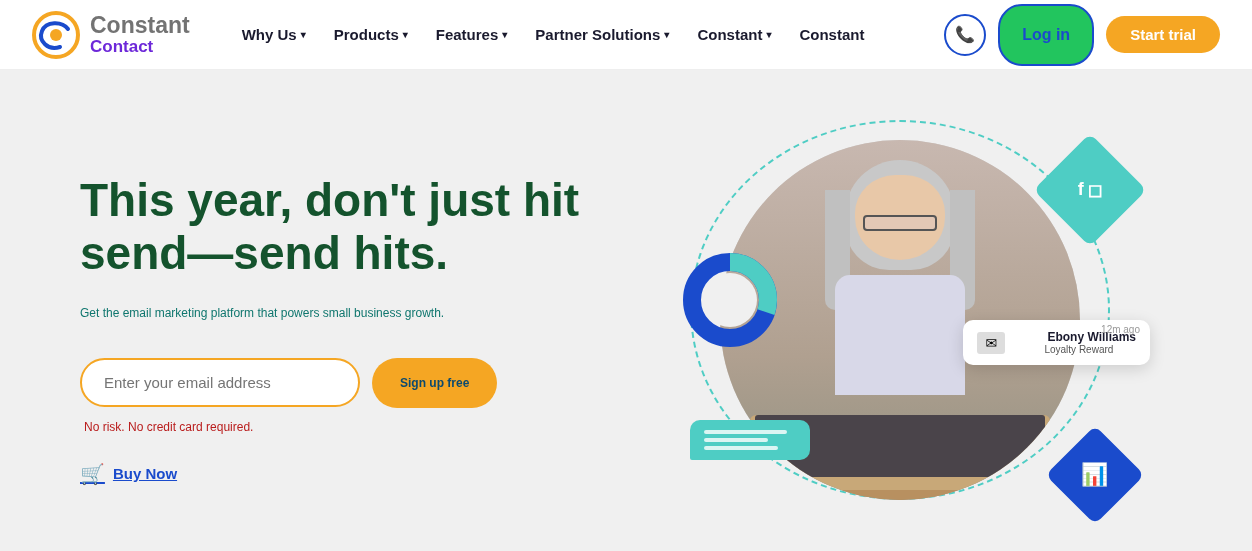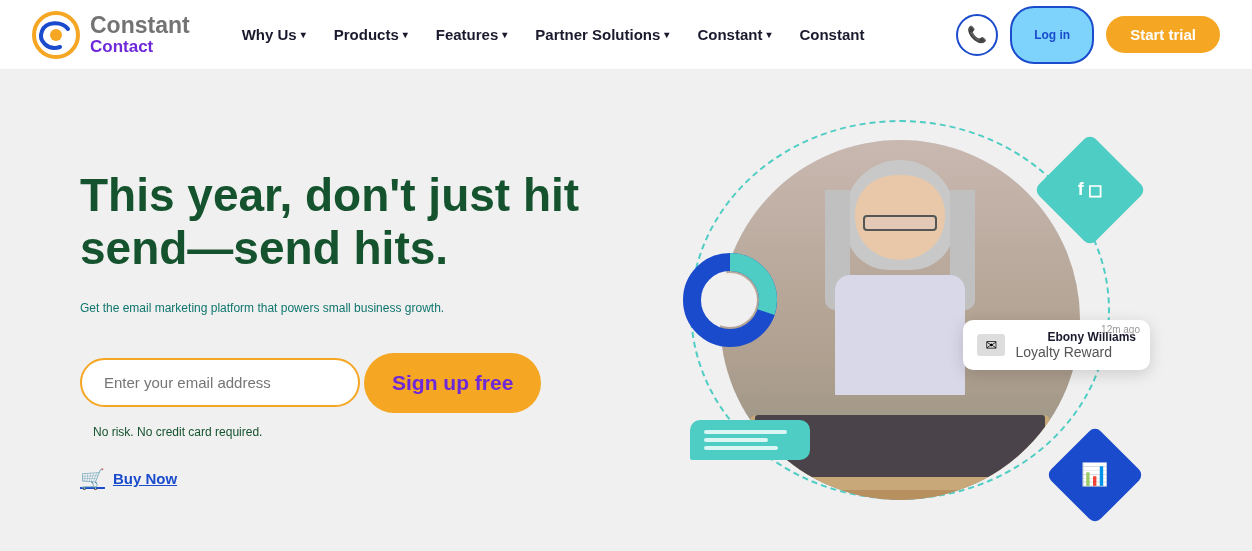--- a/index.html
+++ b/index.html
@@ -81,23 +81,23 @@
       align-items: center;
       justify-content: center;
       cursor: pointer;
       color: #1a4bcc;
       font-size: 16px;
     }
     .login-btn {
       padding: 20px 22px;
       border-radius: 24px;
       border: 2px solid #1a4bcc;
-      background: #7dd3fc;
+      background: #22c55e;
       color: #1a4bcc;
-      font-size: 12px;
+      font-size: 16px;
       font-weight: 600;
       cursor: pointer;
     }
     .trial-btn {
       padding: 10px 24px;
       border-radius: 24px;
       border: none;
       background: #f5a623;
       color: #fff;
       font-size: 15px;
@@ -131,48 +131,48 @@
     .hero-subtitle {
       font-size: 12px;
       color: #0f766e;
       line-height: 1.5;
       margin-bottom: 36px;
       max-width: 460px;
     }
     .hero-form {
       display: flex;
       align-items: center;
-      gap: 4px;
+      gap: 12px;
       margin-bottom: 12px;
     }
     .email-input {
       padding: 14px 22px;
       border-radius: 30px;
       border: 2px solid #f5a623;
       font-size: 15px;
       width: 280px;
       outline: none;
       background: #fff;
       color: #999;
     }
     .signup-btn {
       padding: 18px 28px;
       border-radius: 30px;
       border: none;
       background: #f5a623;
-      color: #6d28d9;
-      font-size: 21px;
+      color: #0c4a6e;
+      font-size: 12px;
       font-weight: 700;
       cursor: pointer;
       white-space: nowrap;
     }
     .no-risk {
       font-size: 12px;
-      color: #14532d;
-      margin-left: 13px;
+      color: #b91c1c;
+      margin-left: 4px;
       margin-bottom: 28px;
     }
     .buy-now {
       display: flex;
       align-items: center;
       gap: 8px;
       color: #1a4bcc;
       font-size: 15px;
       font-weight: 600;
       cursor: pointer;
@@ -270,22 +270,23 @@
       justify-content: center;
       font-size: 14px;
     }
     .email-notif-text .name {
       font-size: 12px;
       font-weight: 700;
       color: #1a1a2e;
       padding-left: 32px;
     }
     .email-notif-text .label {
-      font-size: 14px;
+      font-size: 10px;
       color: #555;
+      margin-left: 29px;
     }
     .email-notif-time {
       font-size: 10px;
       color: #999;
       position: absolute;
       top: 4px;
       right: 10px;
     }
 
     

